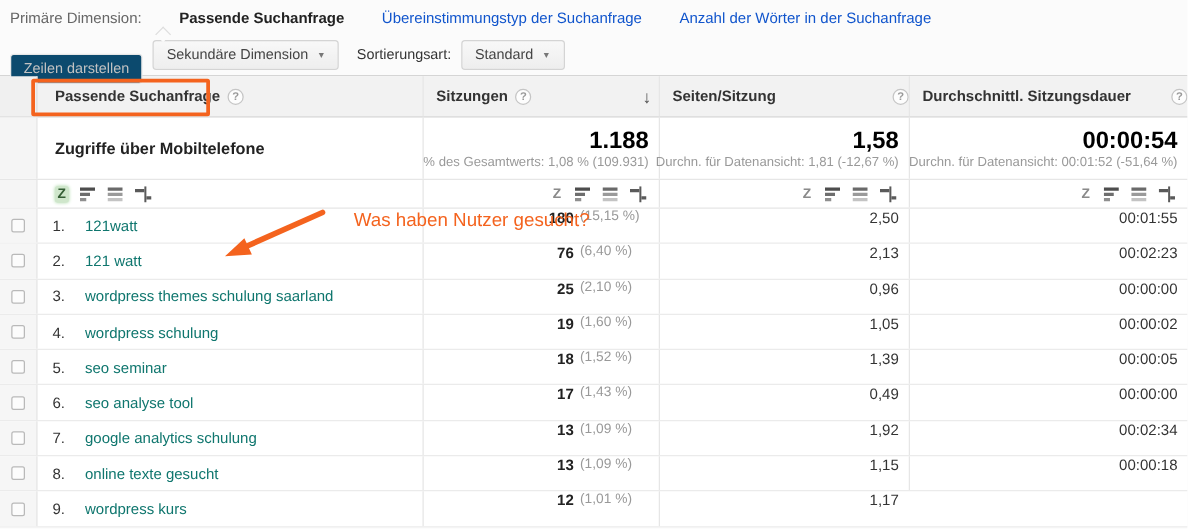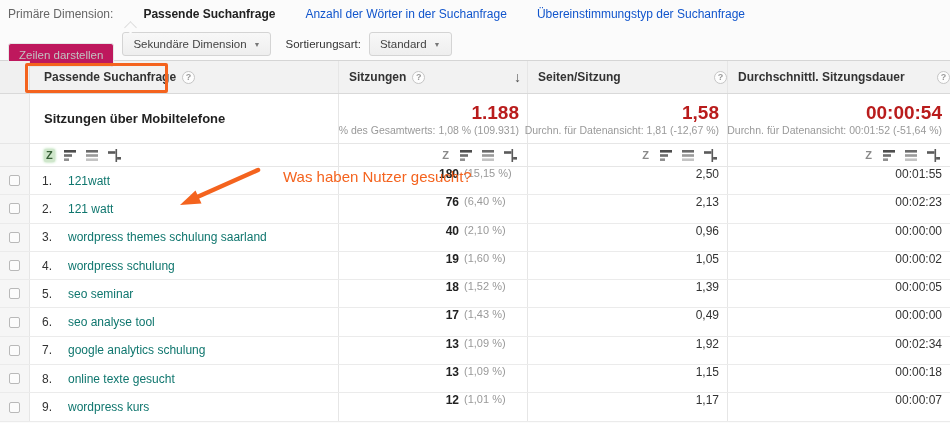--- a/index.html
+++ b/index.html
@@ -23,21 +23,21 @@
   .notch {
     position: absolute; top: -5px; left: 126px; width: 9px; height: 9px;
     background: #fbfbfb; border-left: 1px solid #ddd; border-top: 1px solid #ddd;
     transform: rotate(45deg);
   }
   .btn {
     height: 24px; padding: 0 10px; display: inline-flex; align-items: center; gap: 7px;
     background: linear-gradient(#f8f8f8, #eee); border: 1px solid #d4d4d4; border-radius: 3px;
     font-size: 11.5px; color: #444; cursor: pointer; font-family: inherit;
   }
-  .btn.disabled { background: #be185d; border-color: #e7e7e7; color: #c2c2c2; cursor: default; margin-top: 21px; }
+  .btn.disabled { background: #0c4a6e; border-color: #e7e7e7; color: #c2c2c2; cursor: default; margin-top: 21px; }
   .caret { font-size: 7px; color: #777; }
   .sort-label { color: #333; font-size: 11.5px; margin-left: 6px; }
 
   
   .ga-table { background: #fff; border-top: 1px solid #d5d5d5; }
   .grid-row { display: grid; grid-template-columns: 30px 308px 189px 200px 223px; }
   .cell { position: relative; }
   .col-sep { border-left: 1px solid #e6e6e6; }
 
   .thead { height: 33px; background: #f2f2f2; border-bottom: 1px solid #d9d9d9; }
@@ -50,21 +50,21 @@
     width: 13px; height: 13px; margin-left: 6px; border-radius: 50%;
     background: #fdfdfd; border: 1px solid #c5c5c5; color: #999;
     font-size: 9px; font-weight: bold; cursor: pointer; flex: none;
   }
   .sort-arrow { margin-left: auto; margin-right: 6px; color: #555; font-size: 14px; font-weight: bold; cursor: pointer; }
 
   .summary { height: 50px; border-bottom: 1px solid #e6e6e6; }
   .sum-check { background: #f5f5f5; border-right: 1px solid #e6e6e6; }
   .sum-title { display: flex; align-items: center; padding-left: 14px; font-weight: bold; font-size: 13px; color: #222; }
   .sum-metric { display: flex; flex-direction: column; align-items: flex-end; justify-content: center; padding-right: 8px; }
-  .sum-value { font-size: 19px; font-weight: bold; color: #b91c1c; line-height: 22px; }
+  .sum-value { font-size: 19px; font-weight: bold; color: #000000; line-height: 22px; }
   .sum-sub { font-size: 10.5px; color: #999; white-space: nowrap; }
 
   .icons-row { height: 23px; border-bottom: 1px solid #e6e6e6; }
   .ic-check { background: #f5f5f5; border-right: 1px solid #e6e6e6; }
   .icon-group { display: flex; align-items: center; gap: 9px; height: 100%; }
   .ig-left { padding-left: 14px; }
   .ig-right { justify-content: flex-end; padding-right: 10px; }
   .mini { cursor: pointer; display: inline-block; }
   .z-glyph { font-size: 11px; font-weight: bold; color: #8a8a8a; line-height: 13px; padding: 0 2px; border-radius: 2px; }
   .z-active { color: #355e35; background: #cfe6cb; box-shadow: 0 0 3px #9fd39a; }
@@ -90,22 +90,22 @@
     font-size: 15px; z-index: 5; white-space: nowrap;
   }
   .annot-arrow { position: absolute; left: 170px; top: 163px; z-index: 5; pointer-events: none; }
 </style>
 </head>
 <body>
 
 <div class="dim-bar">
   <span class="dim-label">Primäre Dimension:</span>
   <span class="dim-selected">Passende Suchanfrage</span>
+  <a class="dim-link">Übereinstimmungstyp der Suchanfrage</a>
   <a class="dim-link">Anzahl der Wörter in der Suchanfrage</a>
-  <a class="dim-link">Übereinstimmungstyp der Suchanfrage</a>
 </div>
 
 <div class="toolbar">
   <div class="notch"></div>
   <button class="btn disabled">
     <span>Zeilen darstellen</span>
   </button>
   <button class="btn">
     <span>Sekundäre Dimension</span>
     <span class="caret">▼</span>
@@ -135,21 +135,21 @@
       <span class="qmark">?</span>
     </div>
     <div class="cell th-metric col-sep">
       <span>Durchschnittl. Sitzungsdauer</span>
       <span class="qmark">?</span>
     </div>
   </div>
 
   <div class="grid-row summary">
     <div class="cell sum-check"></div>
-    <div class="cell sum-title">Sitzungen über Mobiltelefone</div>
+    <div class="cell sum-title">Zugriffe über Mobiltelefone</div>
     <div class="cell sum-metric col-sep">
       <span class="sum-value">1.188</span>
       <span class="sum-sub">% des Gesamtwerts: 1,08 % (109.931)</span>
     </div>
     <div class="cell sum-metric col-sep">
       <span class="sum-value">1,58</span>
       <span class="sum-sub">Durchn. für Datenansicht: 1,81 (-12,67 %)</span>
     </div>
     <div class="cell sum-metric col-sep">
       <span class="sum-value">00:00:54</span>
@@ -274,21 +274,21 @@
       </div>
       <div class="grid-row trow">
         <div class="cell row-check">
           <span class="cb"></span>
         </div>
         <div class="cell row-query">
           <span class="row-idx">3.</span>
           <a class="qlink">wordpress themes schulung saarland</a>
         </div>
         <div class="cell row-metric col-sep">
-          <span class="sess-val">40</span>
+          <span class="sess-val">25</span>
           <span class="sess-pct">(2,10 %)</span>
         </div>
         <div class="cell row-metric col-sep">
           <span class="plain-val">0,96</span>
         </div>
         <div class="cell row-metric col-sep">
           <span class="plain-val">00:00:00</span>
         </div>
       </div>
       <div class="grid-row trow">
@@ -393,23 +393,20 @@
         <div class="cell row-query">
           <span class="row-idx">9.</span>
           <a class="qlink">wordpress kurs</a>
         </div>
         <div class="cell row-metric col-sep">
           <span class="sess-val">12</span>
           <span class="sess-pct">(1,01 %)</span>
         </div>
         <div class="cell row-metric col-sep">
           <span class="plain-val">1,17</span>
-        </div>
-        <div class="cell row-metric col-sep">
-          <span class="plain-val">00:00:07</span>
         </div>
       </div>
     </div>
 </div>
 
 <div class="orange-box"></div>
 <div class="annot-text">Was haben Nutzer gesucht?</div>
 <svg class="annot-arrow" width="100" height="50" viewBox="0 0 100 50">
   <line x1="88" y1="7" x2="25" y2="35" stroke="#f4631e" stroke-width="4.5" stroke-linecap="round"></line>
   <polygon points="10,42 25.5,27.5 31.5,40.5" fill="#f4631e"></polygon>

